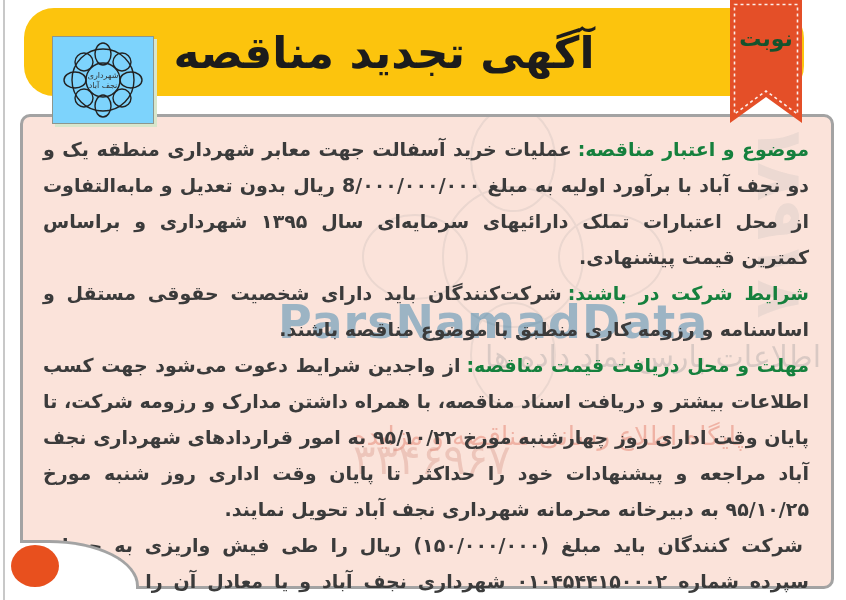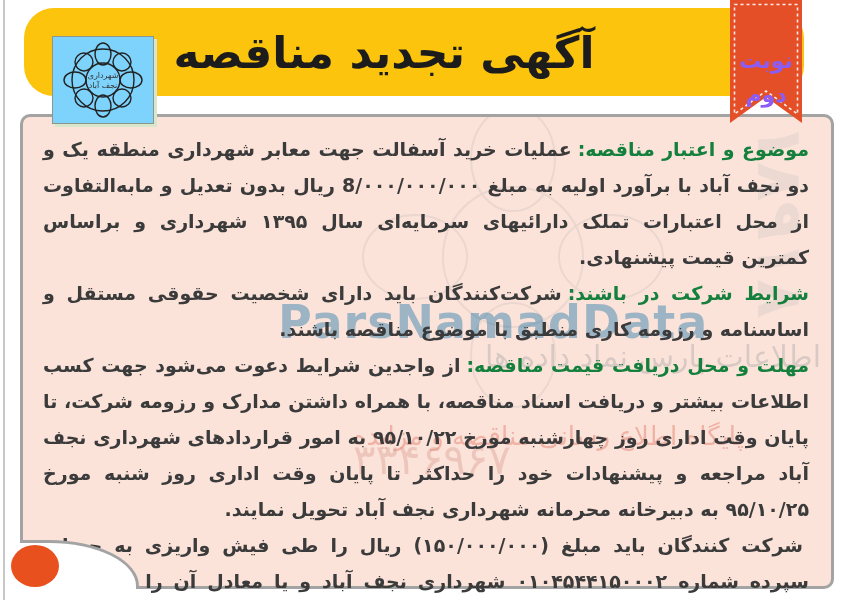--- a/index.html
+++ b/index.html
@@ -15,21 +15,21 @@
 
   
   .logo-box{position:absolute;left:52px;top:36px;width:100px;height:86px;background:#7dd3fc;
     border:1px solid #8d968d;box-shadow:3px 3px 0 #d8e6cc;z-index:5;
     display:flex;align-items:center;justify-content:center;}
 
   
   .ribbon{position:absolute;left:730px;top:0;width:72px;height:124px;z-index:6;}
   .ribbon svg{position:absolute;left:0;top:0;}
   .ribbon-text{position:absolute;left:0;top:22px;width:100%;text-align:center;direction:rtl;
-    color:#8b5cf6;font-weight:bold;font-size:22px;line-height:34px;margin-top:22px;}
+    color:#14532d;font-weight:bold;font-size:22px;line-height:34px;}
 
   
   .doc-box{position:absolute;left:20px;top:114px;width:808px;height:469px;
     background:#FBE3DA;border:3px solid #A3A3A3;border-radius:10px;z-index:1;}
   .wm-layer{position:absolute;inset:0;overflow:hidden;border-radius:8px;z-index:0;pointer-events:none;}
   .wm{position:absolute;white-space:nowrap;}
   .wm-latin{left:255px;top:178px;font-size:46px;font-weight:bold;color:#0369a1;opacity:.38;letter-spacing:1px;}
   .wm-fa1{right:10px;top:222px;font-size:30px;color:#9a9a9a;opacity:.34;direction:rtl;margin-left:27px;}
   .wm-fa2{left:330px;top:288px;font-size:26px;color:#e0705c;opacity:.42;direction:rtl;margin-top:16px;}
   .wm-num1{left:330px;top:318px;font-size:42px;font-weight:normal;color:#d99a8c;opacity:.40;}
@@ -80,21 +80,20 @@
     </svg>
   </div>
 
   <div class="ribbon">
     <svg width="72" height="124" viewBox="0 0 72 124">
       <path d="M0,0 H72 V123 L36,97 L0,123 Z" fill="#E44F28"></path>
       <path d="M4.5,4.5 H67.5 V114 L36,91 L4.5,114 Z" fill="none" stroke="#ffffff" stroke-width="1.6" stroke-dasharray="3 3" opacity="0.9"></path>
     </svg>
     <div class="ribbon-text">
       <div>نوبت</div>
-      <div>دوم</div>
     </div>
   </div>
 
   <div class="doc-box">
 
     <div class="wm-layer">
       <svg class="wm wm-flower" width="320" height="320" viewBox="0 0 320 320">
         <g fill="none" stroke="#9a9a9a" stroke-width="2">
           <circle cx="160" cy="160" r="70"></circle>
           <ellipse cx="160" cy="62" rx="42" ry="52"></ellipse>

